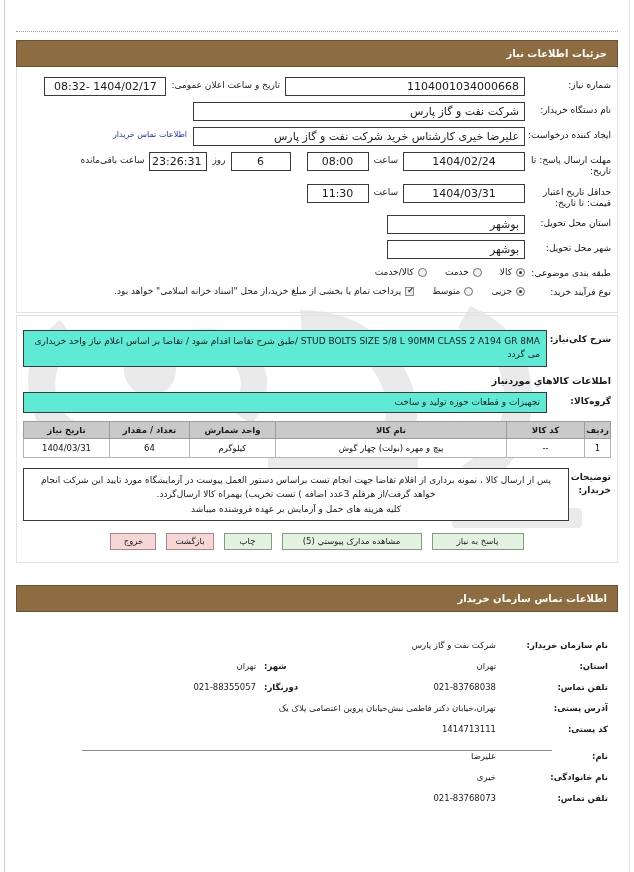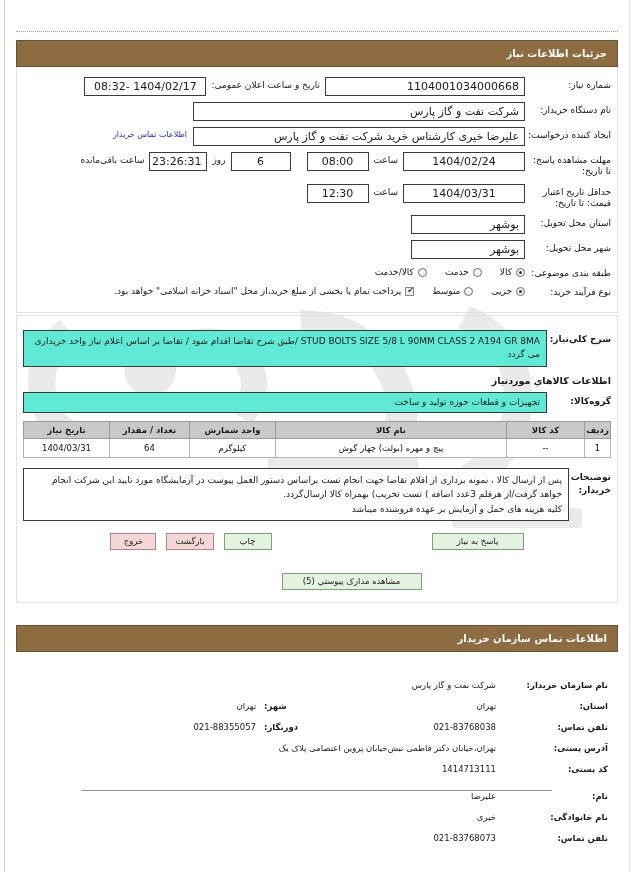--- a/index.html
+++ b/index.html
@@ -72,26 +72,26 @@
     background: #ffffff;
     height: 19px;
     line-height: 17px;
     padding: 0 5px;
     text-align: right;
     font-size: 11px;
     overflow: hidden;
     white-space: nowrap;
   }
   .fbox.center { text-align: center; }
-  .w-wide   { width: 200px; }
+  .w-wide   { width: 240px; }
   .w-date   { width: 122px; }
   .w-time   { width: 62px; }
   .w-days   { width: 60px; }
   .w-clock  { width: 58px; }
-  .w-city   { width: 114px; }
+  .w-city   { width: 138px; }
   .minilabel { font-size: 9px; padding: 3px 5px 0 5px; white-space: nowrap; }
   .link { color: #1a2fc6; font-size: 8px; padding: 3px 6px 0 6px; white-space: nowrap; }
 
   
   .optrow { display:flex; align-items:center; direction: rtl; margin-bottom: 5px; }
   .opt { display:flex; align-items:center; gap:4px; margin-left: 18px; font-size: 9px; }
   .radio {
     width: 9px; height: 9px; border-radius: 50%;
     border: 1px solid #6e6e6e; background: #f3f3f3; position: relative; flex:0 0 9px;
   }
@@ -124,34 +124,34 @@
   table.goods td {
     background:#ffffff; border:1px solid #b4b4b4; font-size:8.5px;
     height:19px; text-align:center; color:#111;
   }
 
   
   .remarkrow { display:flex; direction:rtl; margin-top:10px; }
   .remarklabel { width:42px; flex:0 0 42px; font-weight:bold; font-size:9px; text-align:right; padding-top:3px; line-height:1.4;}
   .remarkbox {
     flex:1 1 auto; border:1px solid #3a3a3a; background:#fff;
-    padding:4px 6px; font-size:9px; line-height:1.6; text-align:right; min-height:44px;
+    padding:4px 6px; font-size:9px; line-height:1.6; text-align:center; min-height:44px;
   }
 
   
   .btnbar { display:flex; direction: rtl; justify-content:center; gap:10px; margin: 12px 0 4px 0; }
   .btn {
     border:1px solid #7a7a7a; height:17px; line-height:15px;
     font-size:8.5px; text-align:center; padding:0 8px; cursor:pointer;
     color:#222; white-space:nowrap;
   }
   .btn.green { background:#e4f2e2; border-color:#7f9f7c; }
   .btn.pink  { background:#f6d7d7; border-color:#b58585; }
   .btn.w1 { min-width:92px; }
-  .btn.w2 { min-width:140px;margin-top:40px; }
+  .btn.w2 { min-width:140px; }
   .btn.w3 { min-width:48px; }
   .btn.w4 { min-width:46px; }
 
   
   .contact { padding: 6px 10px 0 10px; direction: rtl; }
   .crow { display:flex; direction: rtl; align-items:baseline; margin-bottom:11px; font-size:8.5px; }
   .clab  { width:112px; flex:0 0 112px; text-align:right; font-weight:bold; padding-left:10px; }
   .cval  { width:170px; flex:0 0 170px; text-align:right; }
   .clab2 { width:70px; flex:0 0 70px; text-align:left; font-weight:bold; padding-left:8px; }
   .cval2 { width:90px; flex:0 0 90px; text-align:right; }
@@ -205,36 +205,36 @@
         <div class="fbox" style="width:332px">شرکت نفت و گاز پارس</div>
       </div>
 
       <div class="frow">
         <div class="flabel">ایجاد کننده درخواست:</div>
         <div class="fbox" style="width:332px">علیرضا خیری کارشناس خرید شرکت نفت و گاز پارس</div>
         <div class="link">اطلاعات تماس خریدار</div>
       </div>
 
       <div class="frow">
-        <div class="flabel">مهلت مشاهده پاسخ: تا تاریخ:</div>
+        <div class="flabel">مهلت ارسال پاسخ: تا تاریخ:</div>
         <div class="fbox w-date center">1404/02/24</div>
         <div class="minilabel">ساعت</div>
         <div class="fbox w-time center">08:00</div>
         <div style="width:16px"></div>
         <div class="fbox w-days center">6</div>
         <div class="minilabel">روز</div>
         <div class="fbox w-clock center">23:26:31</div>
         <div class="minilabel">ساعت باقی‌مانده</div>
       </div>
 
       <div class="frow">
         <div class="flabel">حداقل تاریخ اعتبار قیمت: تا تاریخ:</div>
         <div class="fbox w-date center">1404/03/31</div>
         <div class="minilabel">ساعت</div>
-        <div class="fbox w-time center">12:30</div>
+        <div class="fbox w-time center">11:30</div>
       </div>
 
       <div class="frow">
         <div class="flabel">استان محل تحویل:</div>
         <div class="fbox w-city">بوشهر</div>
       </div>
 
       <div class="frow">
         <div class="flabel">شهر محل تحویل:</div>
         <div class="fbox w-city">بوشهر</div>

